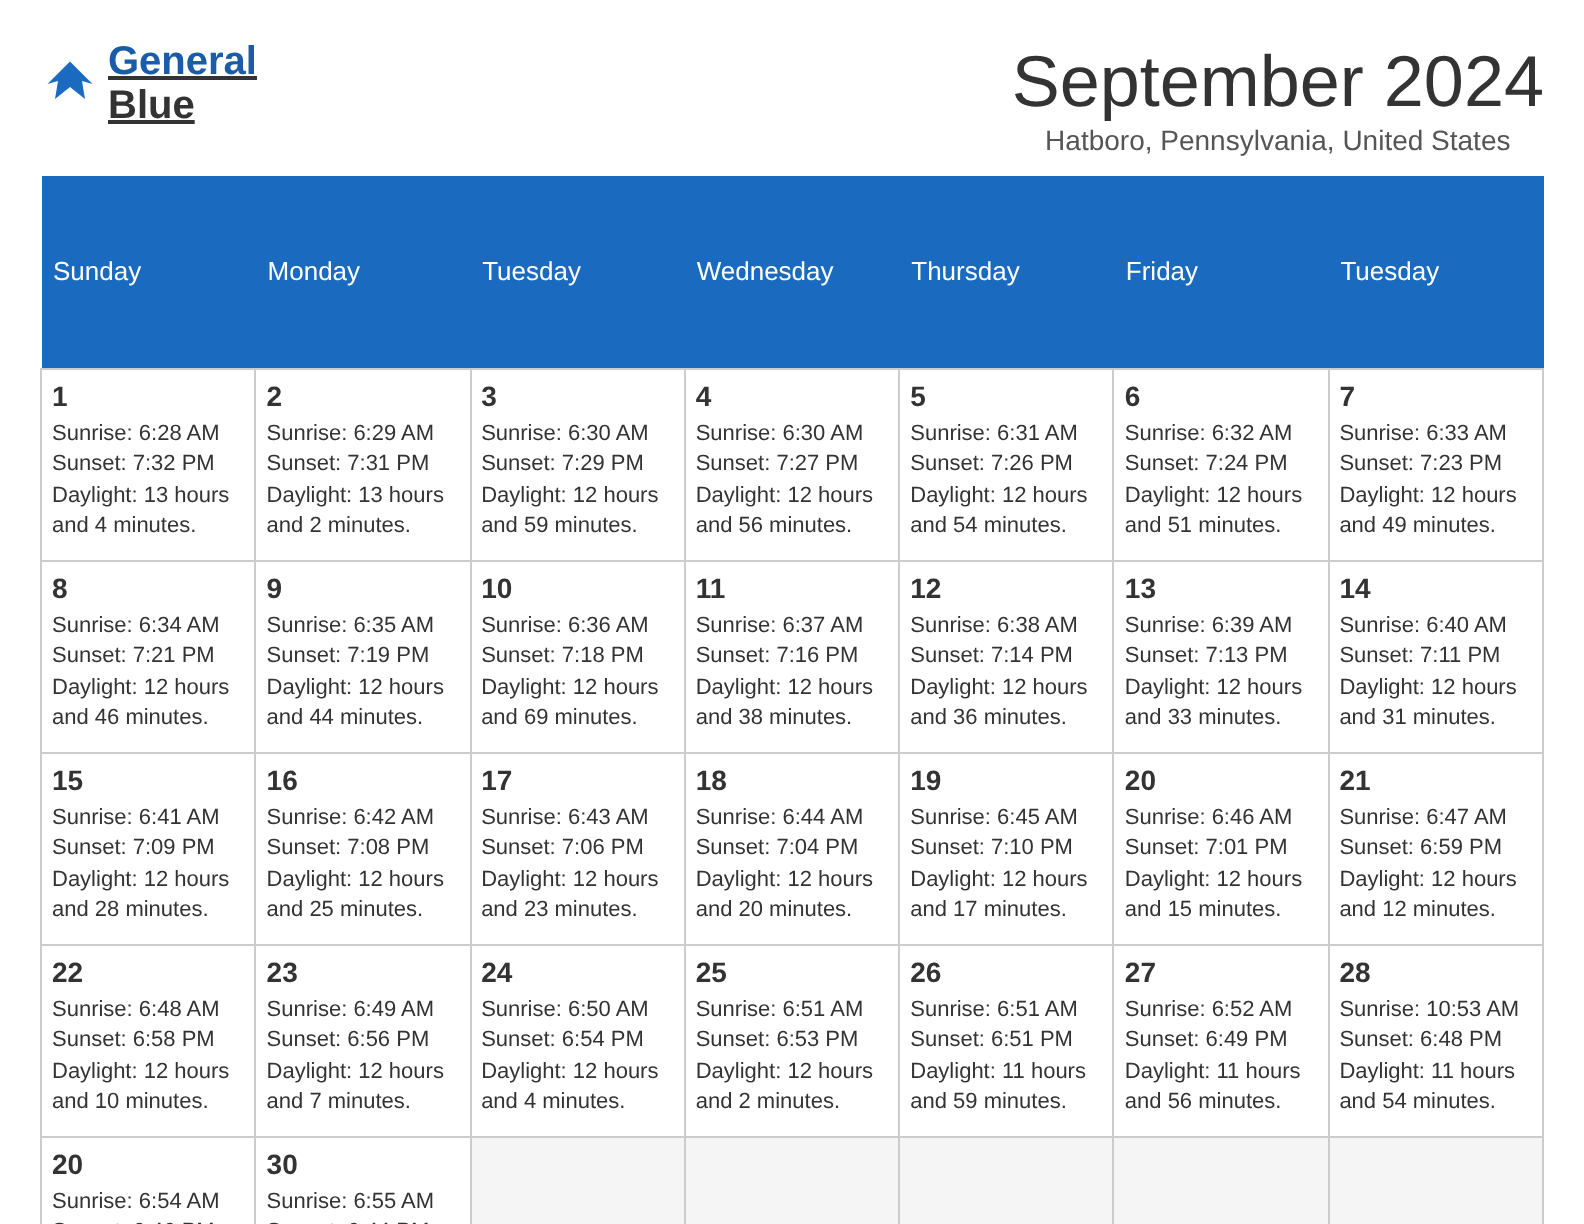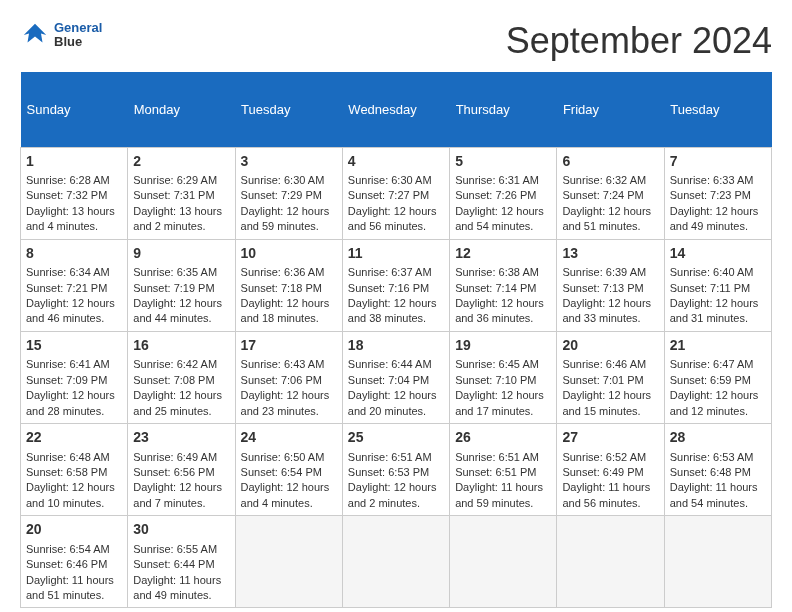--- a/index.html
+++ b/index.html
@@ -15,24 +15,25 @@
       justify-content: space-between;
       align-items: flex-start;
       margin-bottom: 10px;
     }
     .logo {
       display: flex;
       align-items: center;
       gap: 4px;
     }
     .logo-text {
-      font-size: 13px;
+      font-size: 20px;
       font-weight: bold;
       color: #333;
       line-height: 1.1;
+      text-decoration: underline;
     }
     .logo-text span {
       color: #1a5ca8;
     }
     .logo-bird {
       width: 30px;
       height: 30px;
     }
     .title-block {
       text-align: center;
@@ -70,37 +71,38 @@
     }
     td.empty {
       background: #f5f5f5;
     }
     .day-num {
       font-size: 14px;
       font-weight: bold;
       display: block;
       margin-bottom: 2px;
     }
-    tr { height: 75px; }
+    tr { height: 96px; }
   </style>
 </head>
 <body>
 
 <div class="header">
   <div class="logo">
     <svg class="logo-bird" viewBox="0 0 40 40">
       <polygon points="20,5 35,20 28,18 30,30 20,22 10,30 12,18 5,20" fill="#1a6bbf"></polygon>
     </svg>
     <div class="logo-text">
       <div><span>General</span></div>
       <div>Blue</div>
     </div>
   </div>
   <div class="title-block">
     <div class="month-title">September 2024</div>
+    <div class="location">Hatboro, Pennsylvania, United States</div>
   </div>
 </div>
 
 <table>
   <thead>
     <tr>
       <th>Sunday</th>
       <th>Monday</th>
       <th>Tuesday</th>
       <th>Wednesday</th>
@@ -115,21 +117,21 @@
         <td><span class="day-num">2</span><span>Sunrise: 6:29 AM</span><br><span>Sunset: 7:31 PM</span><br><span>Daylight: 13 hours and 2 minutes.</span></td>
         <td><span class="day-num">3</span><span>Sunrise: 6:30 AM</span><br><span>Sunset: 7:29 PM</span><br><span>Daylight: 12 hours and 59 minutes.</span></td>
         <td><span class="day-num">4</span><span>Sunrise: 6:30 AM</span><br><span>Sunset: 7:27 PM</span><br><span>Daylight: 12 hours and 56 minutes.</span></td>
         <td><span class="day-num">5</span><span>Sunrise: 6:31 AM</span><br><span>Sunset: 7:26 PM</span><br><span>Daylight: 12 hours and 54 minutes.</span></td>
         <td><span class="day-num">6</span><span>Sunrise: 6:32 AM</span><br><span>Sunset: 7:24 PM</span><br><span>Daylight: 12 hours and 51 minutes.</span></td>
         <td><span class="day-num">7</span><span>Sunrise: 6:33 AM</span><br><span>Sunset: 7:23 PM</span><br><span>Daylight: 12 hours and 49 minutes.</span></td>
       </tr>
       <tr>
         <td><span class="day-num">8</span><span>Sunrise: 6:34 AM</span><br><span>Sunset: 7:21 PM</span><br><span>Daylight: 12 hours and 46 minutes.</span></td>
         <td><span class="day-num">9</span><span>Sunrise: 6:35 AM</span><br><span>Sunset: 7:19 PM</span><br><span>Daylight: 12 hours and 44 minutes.</span></td>
-        <td><span class="day-num">10</span><span>Sunrise: 6:36 AM</span><br><span>Sunset: 7:18 PM</span><br><span>Daylight: 12 hours and 18 minutes.</span></td>
+        <td><span class="day-num">10</span><span>Sunrise: 6:36 AM</span><br><span>Sunset: 7:18 PM</span><br><span>Daylight: 12 hours and 69 minutes.</span></td>
         <td><span class="day-num">11</span><span>Sunrise: 6:37 AM</span><br><span>Sunset: 7:16 PM</span><br><span>Daylight: 12 hours and 38 minutes.</span></td>
         <td><span class="day-num">12</span><span>Sunrise: 6:38 AM</span><br><span>Sunset: 7:14 PM</span><br><span>Daylight: 12 hours and 36 minutes.</span></td>
         <td><span class="day-num">13</span><span>Sunrise: 6:39 AM</span><br><span>Sunset: 7:13 PM</span><br><span>Daylight: 12 hours and 33 minutes.</span></td>
         <td><span class="day-num">14</span><span>Sunrise: 6:40 AM</span><br><span>Sunset: 7:11 PM</span><br><span>Daylight: 12 hours and 31 minutes.</span></td>
       </tr>
       <tr>
         <td><span class="day-num">15</span><span>Sunrise: 6:41 AM</span><br><span>Sunset: 7:09 PM</span><br><span>Daylight: 12 hours and 28 minutes.</span></td>
         <td><span class="day-num">16</span><span>Sunrise: 6:42 AM</span><br><span>Sunset: 7:08 PM</span><br><span>Daylight: 12 hours and 25 minutes.</span></td>
         <td><span class="day-num">17</span><span>Sunrise: 6:43 AM</span><br><span>Sunset: 7:06 PM</span><br><span>Daylight: 12 hours and 23 minutes.</span></td>
         <td><span class="day-num">18</span><span>Sunrise: 6:44 AM</span><br><span>Sunset: 7:04 PM</span><br><span>Daylight: 12 hours and 20 minutes.</span></td>
@@ -137,21 +139,21 @@
         <td><span class="day-num">20</span><span>Sunrise: 6:46 AM</span><br><span>Sunset: 7:01 PM</span><br><span>Daylight: 12 hours and 15 minutes.</span></td>
         <td><span class="day-num">21</span><span>Sunrise: 6:47 AM</span><br><span>Sunset: 6:59 PM</span><br><span>Daylight: 12 hours and 12 minutes.</span></td>
       </tr>
       <tr>
         <td><span class="day-num">22</span><span>Sunrise: 6:48 AM</span><br><span>Sunset: 6:58 PM</span><br><span>Daylight: 12 hours and 10 minutes.</span></td>
         <td><span class="day-num">23</span><span>Sunrise: 6:49 AM</span><br><span>Sunset: 6:56 PM</span><br><span>Daylight: 12 hours and 7 minutes.</span></td>
         <td><span class="day-num">24</span><span>Sunrise: 6:50 AM</span><br><span>Sunset: 6:54 PM</span><br><span>Daylight: 12 hours and 4 minutes.</span></td>
         <td><span class="day-num">25</span><span>Sunrise: 6:51 AM</span><br><span>Sunset: 6:53 PM</span><br><span>Daylight: 12 hours and 2 minutes.</span></td>
         <td><span class="day-num">26</span><span>Sunrise: 6:51 AM</span><br><span>Sunset: 6:51 PM</span><br><span>Daylight: 11 hours and 59 minutes.</span></td>
         <td><span class="day-num">27</span><span>Sunrise: 6:52 AM</span><br><span>Sunset: 6:49 PM</span><br><span>Daylight: 11 hours and 56 minutes.</span></td>
-        <td><span class="day-num">28</span><span>Sunrise: 6:53 AM</span><br><span>Sunset: 6:48 PM</span><br><span>Daylight: 11 hours and 54 minutes.</span></td>
+        <td><span class="day-num">28</span><span>Sunrise: 10:53 AM</span><br><span>Sunset: 6:48 PM</span><br><span>Daylight: 11 hours and 54 minutes.</span></td>
       </tr>
       <tr>
         <td><span class="day-num">20</span><span>Sunrise: 6:54 AM</span><br><span>Sunset: 6:46 PM</span><br><span>Daylight: 11 hours and 51 minutes.</span></td>
         <td><span class="day-num">30</span><span>Sunrise: 6:55 AM</span><br><span>Sunset: 6:44 PM</span><br><span>Daylight: 11 hours and 49 minutes.</span></td>
         <td class="empty"></td>
         <td class="empty"></td>
         <td class="empty"></td>
         <td class="empty"></td>
         <td class="empty"></td>
       </tr>

